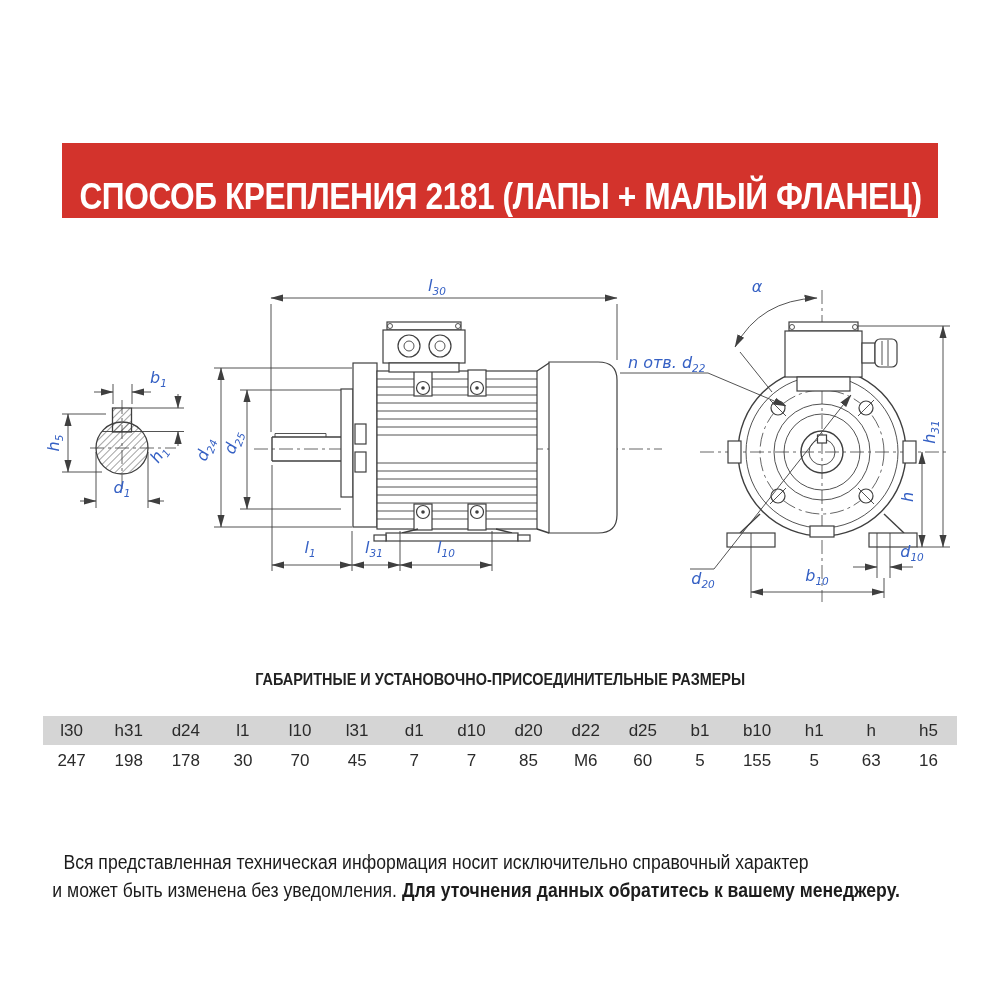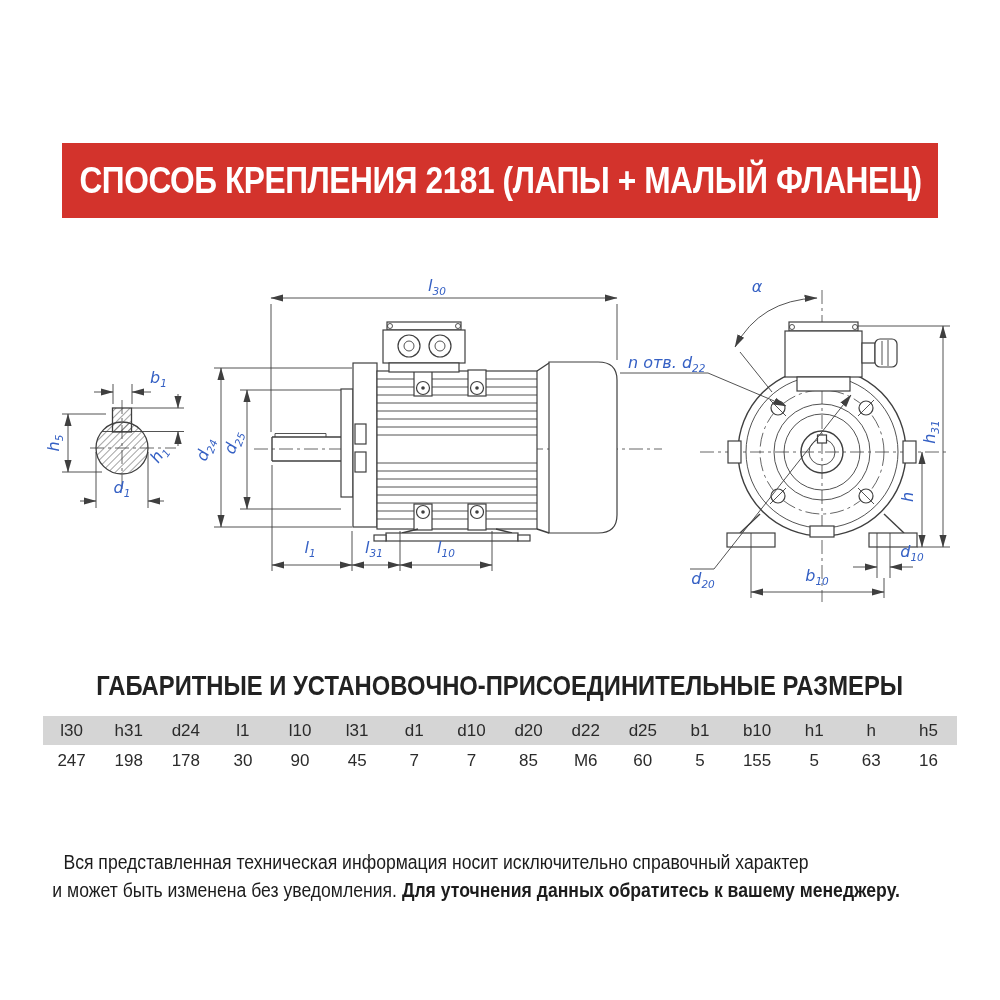--- a/index.html
+++ b/index.html
@@ -4,36 +4,36 @@
 <style>
   :root{
     --accent:#d3332c; --thbg:#d5d5d5; --line:#3f3f3f; --lbl:#3560c4; --ink:#222;
   }
   *{margin:0;padding:0;box-sizing:border-box}
   html,body{width:1000px;height:1000px;background:#fff;overflow:hidden;
     font-family:"Liberation Sans",sans-serif;color:var(--ink)}
   .page{position:relative;width:1000px;height:1000px;background:#fff}
 
   .banner{position:absolute;left:62px;top:143px;width:876px;height:75px;
-    background:var(--accent);display:flex;align-items:center;justify-content:center}
+    background:var(--accent);display:flex;align-items:flex-end;justify-content:center}
   .banner .txt{color:#fff;font-weight:bold;font-size:36px;letter-spacing:-.5px;
     white-space:nowrap;display:inline-block;transform:scaleX(.88);transform-origin:center}
 
   svg.draw{position:absolute;left:0;top:0;width:1000px;height:1000px}
 
   .s14{stroke:var(--line);stroke-width:1.4;fill:none}
   .s09{stroke:var(--line);stroke-width:.9;fill:none}
   .sc {stroke:var(--line);stroke-width:.8;fill:none;stroke-dasharray:14 4 3 4}
   .fw {fill:#fff;stroke:var(--line);stroke-width:1.2}
   .fh {fill:url(#hatch);stroke:var(--line);stroke-width:1.3}
   text.lbl{fill:var(--lbl);font:italic 16px "DejaVu Sans",sans-serif}
   text.lbl .sub{font-size:10.5px}
 
   .sect-heading{position:absolute;left:0;top:670px;width:1000px;text-align:center;
-    font-weight:bold;font-size:28px;white-space:nowrap}
+    font-weight:bold;font-size:17px;white-space:nowrap}
   .sect-heading .txt{display:inline-block;transform:scaleX(.85);transform-origin:center}
 
   .dims-table{position:absolute;left:43px;top:716px;width:914px;border-collapse:collapse}
   .dims-table th,.dims-table td{width:6.25%;text-align:center;font-size:17px;font-weight:normal;color:#2b2b2b}
   .dims-table th{background:var(--thbg);height:29px}
   .dims-table td{height:31px}
 
   .footer{position:absolute;left:0;top:848px;width:872px;text-align:center;
     font-size:20px;line-height:28px;color:#1c1c1c}
   .footer .row{display:block;transform:scaleX(.88);transform-origin:center;white-space:nowrap}
@@ -293,21 +293,21 @@
       <th>b10</th>
       <th>h1</th>
       <th>h</th>
       <th>h5</th>
     </tr>
     <tr>
       <td>247</td>
       <td>198</td>
       <td>178</td>
       <td>30</td>
-      <td>90</td>
+      <td>70</td>
       <td>45</td>
       <td>7</td>
       <td>7</td>
       <td>85</td>
       <td>M6</td>
       <td>60</td>
       <td>5</td>
       <td>155</td>
       <td>5</td>
       <td>63</td>

